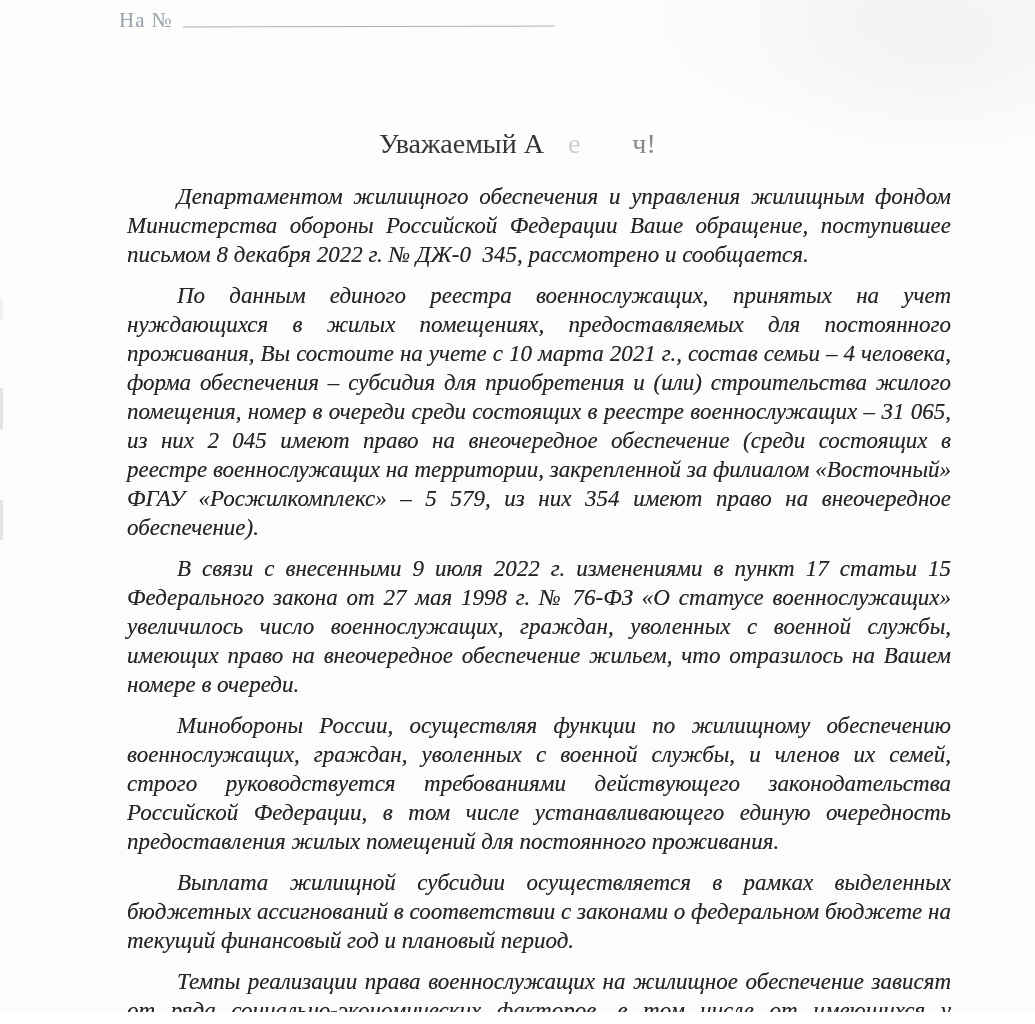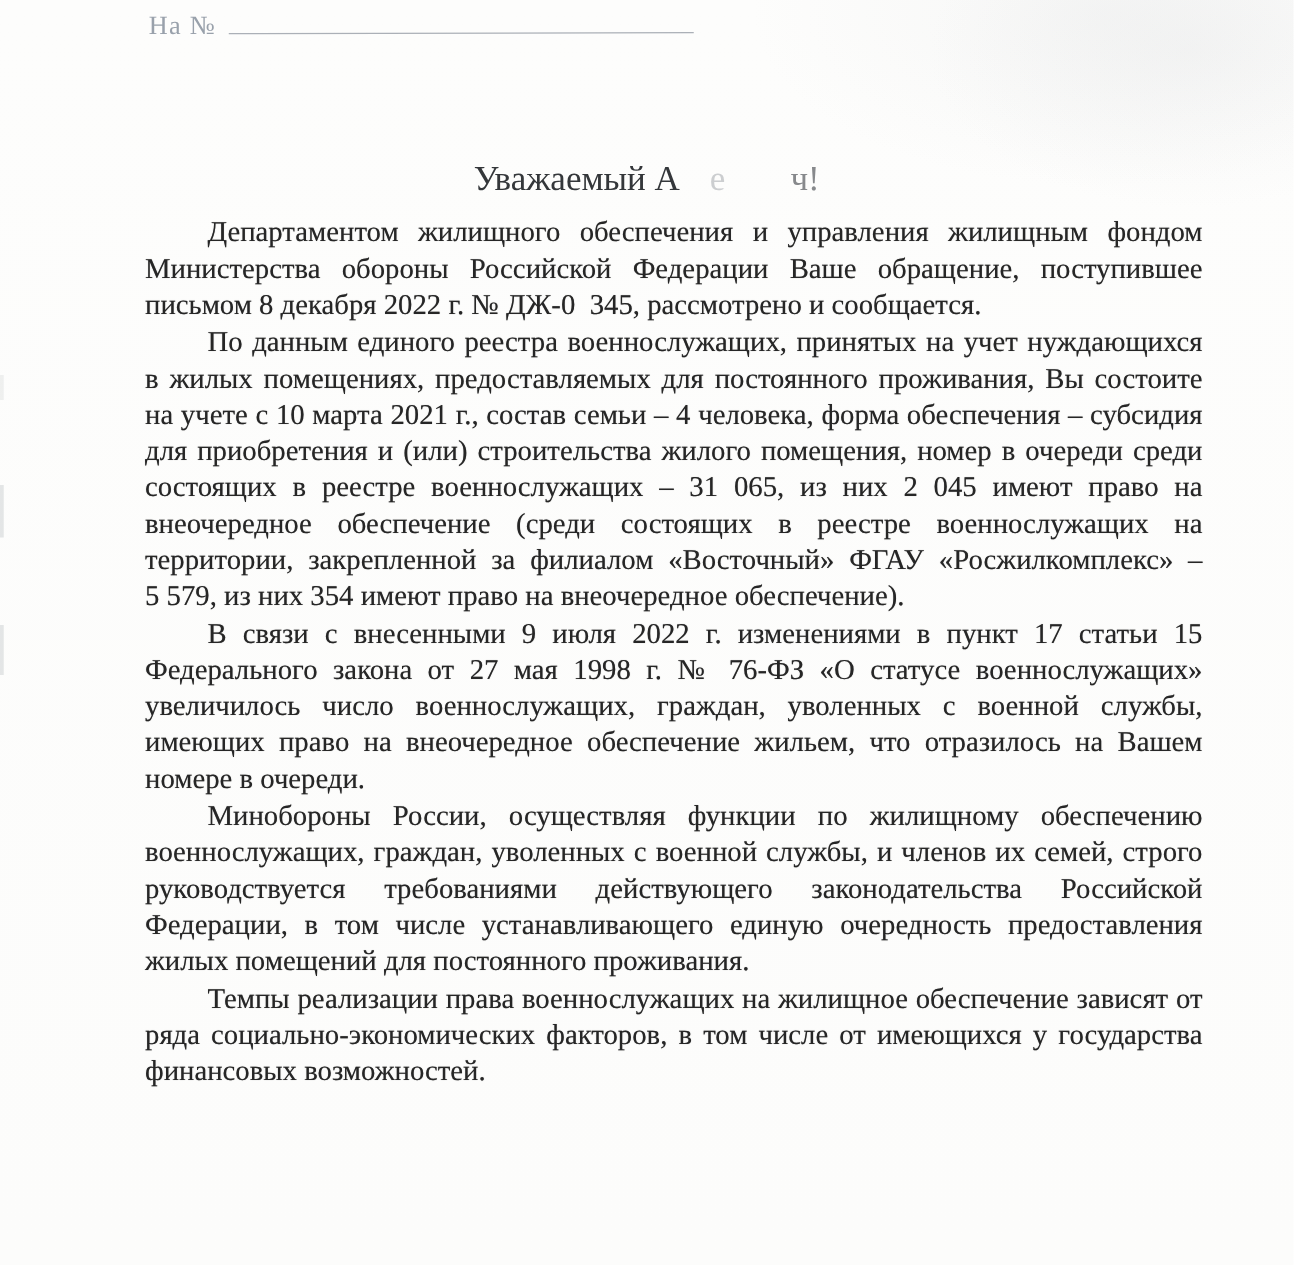--- a/index.html
+++ b/index.html
@@ -76,23 +76,24 @@
     top: 170px;
     left: 115px;
     width: 848px;
     font-size: 23px;
     line-height: 29px;
     text-align: justify;
     color: #262626;
     text-shadow: 0 0 0.6px rgba(35,35,35,0.55);
   }
   .body-text p {
-    margin: 1px;
+    margin: 12px;
     padding: 0;
     text-indent: 50px;
+    font-style: italic;
   }
 </style>
 </head>
 <body>
 
 <div class="page">
 
   <span class="edge-mark m1"></span>
   <span class="edge-mark m2"></span>
   <span class="edge-mark m3"></span>
@@ -103,16 +104,17 @@
 
   <div class="salutation">
     <span>Уважаемый А</span><span class="trace-mid">е</span><span class="trace-end">ч!</span>
   </div>
 
   <div class="body-text">
     <p>Департаментом жилищного обеспечения и управления жилищным фондом Министерства обороны Российской Федерации Ваше обращение, поступившее письмом 8 декабря 2022 г. № ДЖ-0 345, рассмотрено и сообщается.</p>
     <p>По данным единого реестра военнослужащих, принятых на учет нуждающихся в жилых помещениях, предоставляемых для постоянного проживания, Вы состоите на учете с 10 марта 2021 г., состав семьи – 4 человека, форма обеспечения – субсидия для приобретения и (или) строительства жилого помещения, номер в очереди среди состоящих в реестре военнослужащих – 31&nbsp;065, из них 2&nbsp;045 имеют право на внеочередное обеспечение (среди состоящих в реестре военнослужащих на территории, закрепленной за филиалом «Восточный» ФГАУ «Росжилкомплекс» – 5&nbsp;579, из них 354 имеют право на внеочередное обеспечение).</p>
     <p>В связи с внесенными 9 июля 2022 г. изменениями в пункт 17 статьи 15 Федерального закона от 27 мая 1998 г. № 76-ФЗ «О статусе военнослужащих» увеличилось число военнослужащих, граждан, уволенных с военной службы, имеющих право на внеочередное обеспечение жильем, что отразилось на Вашем номере в очереди.</p>
     <p>Минобороны России, осуществляя функции по жилищному обеспечению военнослужащих, граждан, уволенных с военной службы, и членов их семей, строго руководствуется требованиями действующего законодательства Российской Федерации, в том числе устанавливающего единую очередность предоставления жилых помещений для постоянного проживания.</p>
+    <p>Выплата жилищной субсидии осуществляется в рамках выделенных бюджетных ассигнований в соответствии с законами о федеральном бюджете на текущий финансовый год и плановый период.</p>
     <p>Темпы реализации права военнослужащих на жилищное обеспечение зависят от ряда социально-экономических факторов, в том числе от имеющихся у государства финансовых возможностей.</p>
   </div>
 
 </div>
 
 </body></html>

